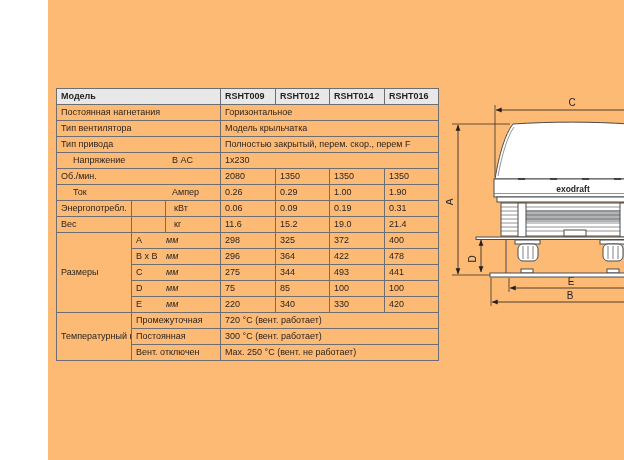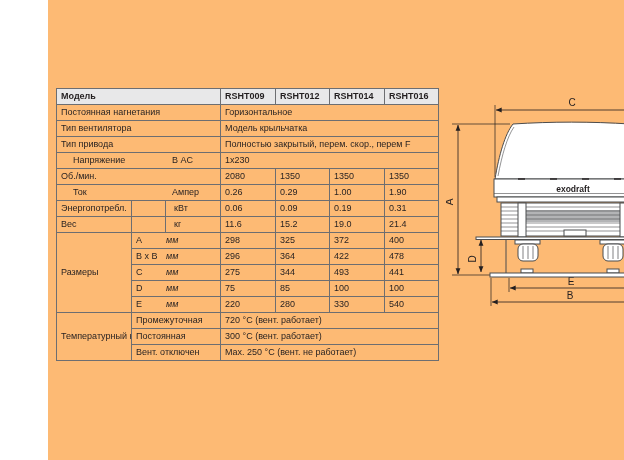--- a/index.html
+++ b/index.html
@@ -179,23 +179,23 @@
       <td class="c">100</td>
     </tr>
     <tr>
       <td colspan="2">
         <span class="flexlbl">
           <span class="dimspan">E</span>
           <span class="ital">мм</span>
         </span>
       </td>
       <td class="c">220</td>
-      <td class="c">280</td>
+      <td class="c">340</td>
       <td class="c">330</td>
-      <td class="c">540</td>
+      <td class="c">420</td>
     </tr>
 
     <tr>
       <td rowspan="3" class="groupcell">Температурный класс</td>
       <td colspan="2">Промежуточная</td>
       <td colspan="4" class="c">720 °C (вент. работает)</td>
     </tr>
     <tr>
       <td colspan="2">Постоянная</td>
       <td colspan="4" class="c">300 °C (вент. работает)</td>

